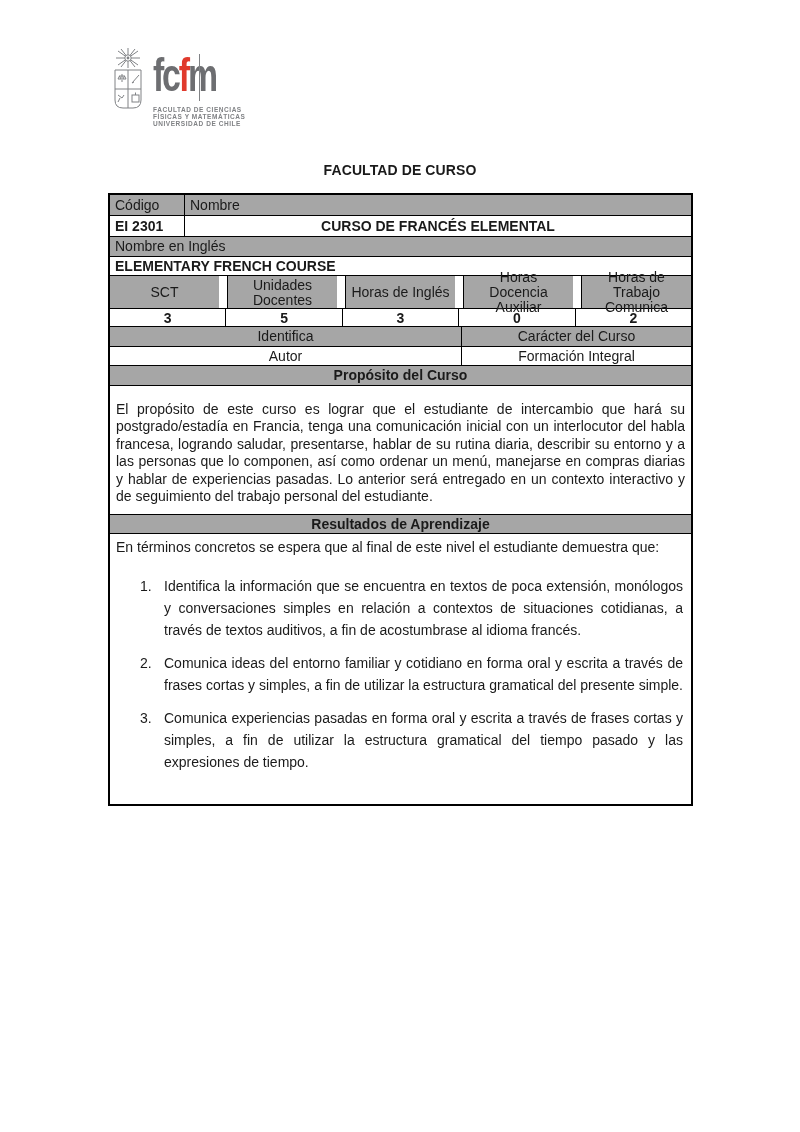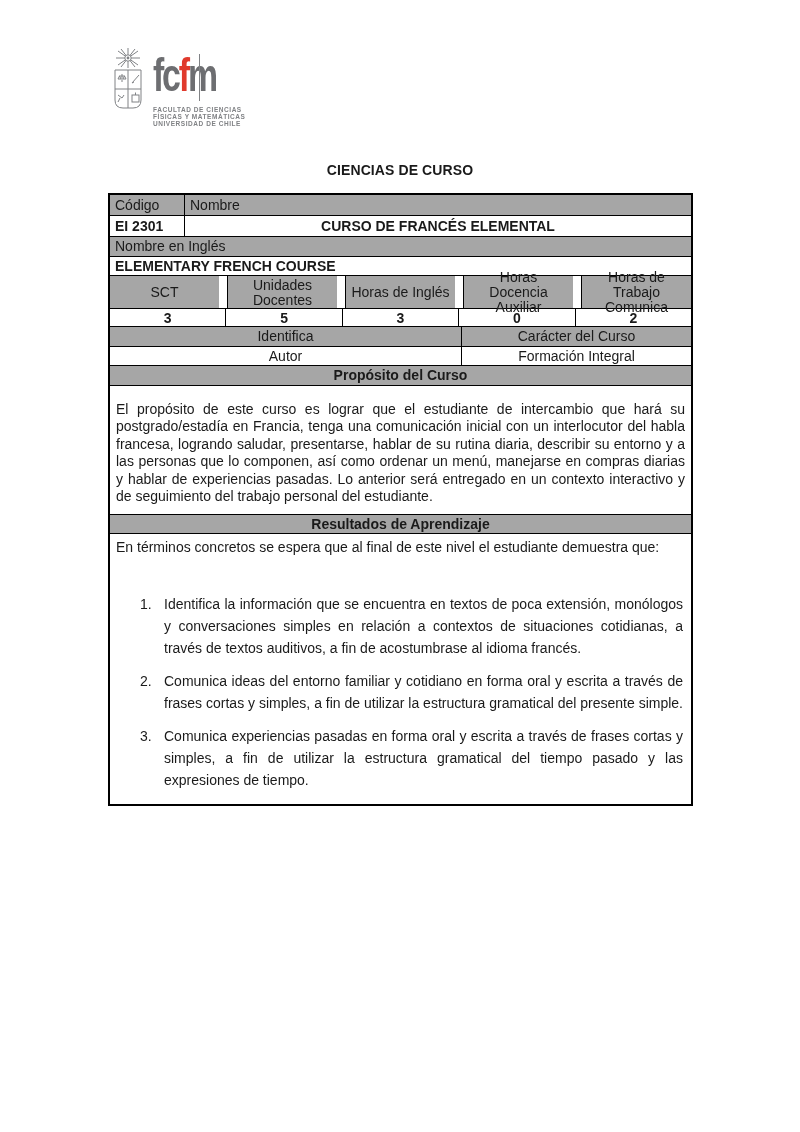--- a/index.html
+++ b/index.html
@@ -65,21 +65,21 @@
   .c-car { flex: 1; }
   .h20 { height: 20px; } .h19 { height: 18.5px; }
   .h33 { height: 32px; gap: 8px; } .h17 { height: 17px; }
   .hdr2 { line-height: 15px; padding-top: 1px; align-items: center; }
 
   .textcell {
     display: block; padding: 4px 6px; text-align: justify;
     line-height: 17.6px; height: 117px; margin-top: 11px;
   }
   .resultcell { display: block; padding: 4px 6px; height: 270px; }
-  .res-intro { line-height: 18px; margin-bottom: 37px; }
+  .res-intro { line-height: 18px; margin-bottom: 19px; }
   .oli { display: flex; margin: 0 0 11px 24px; }
   .oli .num { width: 24px; flex: none; line-height: 22px; }
   .oli .litext { flex: 1; text-align: justify; line-height: 22px; padding-right: 2px; }
 </style>
 </head>
 <body>
 
 <div class="logo">
   <svg class="crest" width="33" height="64" viewBox="0 0 33 64" fill="none" stroke="#808285" stroke-width="1">
 
@@ -110,21 +110,21 @@
     <div class="fcfm"><span>fc</span><span class="red">f</span><span>m</span></div>
     <div class="faculty">
       <div>FACULTAD DE CIENCIAS</div>
       <div>FÍSICAS Y MATEMÁTICAS</div>
       <div>UNIVERSIDAD DE CHILE</div>
     </div>
   </div>
   <div class="logo-rule"></div>
 </div>
 
-<div class="doc-title">CIENCIAS DE CURSO</div>
+<div class="doc-title">FACULTAD DE CURSO</div>
 
 <div class="ptable">
 
   <div class="prow h20">
     <div class="pcell gray c-codigo">Código</div>
     <div class="pcell gray c-rest">Nombre</div>
   </div>
 
   <div class="prow h20">
     <div class="pcell bold c-codigo">EI 2301</div>

